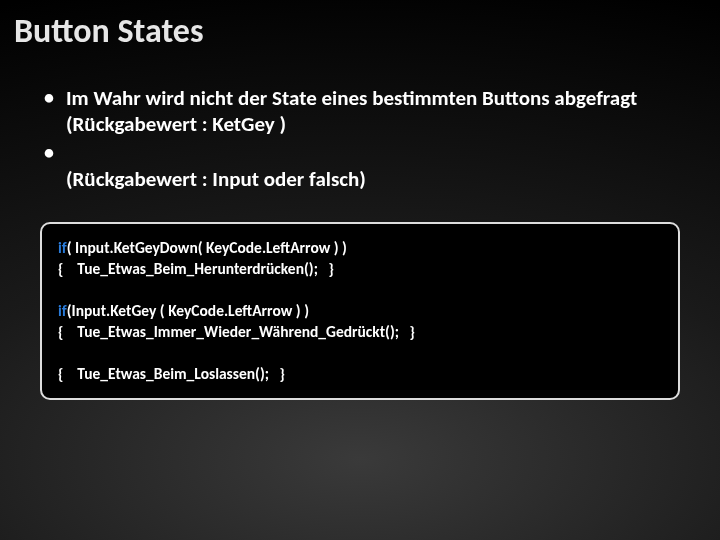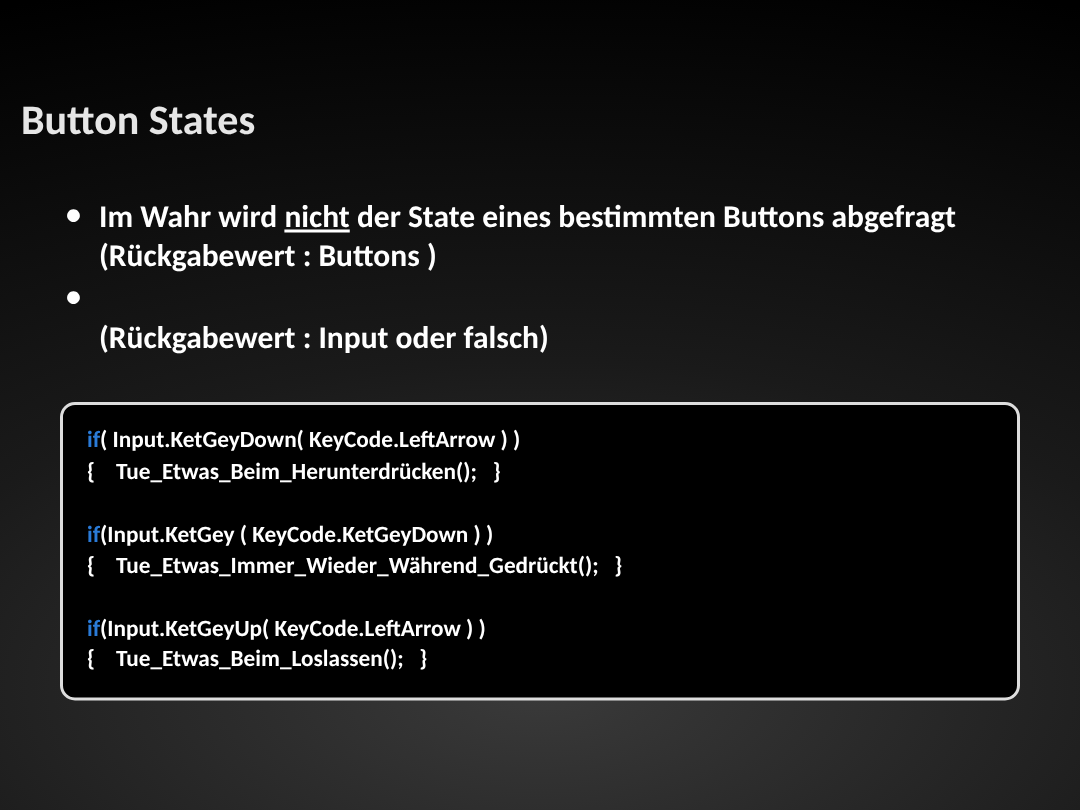--- a/index.html
+++ b/index.html
@@ -8,25 +8,24 @@
     background: radial-gradient(ellipse 140% 90% at 50% 85%, #3a3a3a 0%, #1a1a1a 45%, #000 100%);
     font-family: Calibri, "Segoe UI", Arial, sans-serif;
     color: #fff;
   }
   .slide {
     width: 720px;
     height: 540px;
     position: relative;
   }
   .title {
-    font-size: 28px;
+    font-size: 34px;
     font-weight: bold;
     color: #e6e6e6;
-    padding: 26px 14px 6px 14px;
-    margin-top: 36px;
+    padding: 10px 14px 6px 14px;
   }
   .content {
     padding: 28px 14px 0 40px;
   }
   ul.bullets {
     list-style: none;
   }
   ul.bullets > li {
     position: relative;
     font-size: 21px;
@@ -37,21 +36,21 @@
     margin-bottom: 2px;
   }
   ul.bullets > li::before {
     content: "•";
     position: absolute;
     left: 4px;
     top: 0;
     font-size: 20px;
     color: #fff;
   }
-  .underline { text-decoration: underline; }
+  .underline { }
   .code-box {
     margin: 30px 40px 0 40px;
     background: #000;
     border: 2px solid #ddd;
     border-radius: 10px;
     padding: 14px 16px;
     font-family: Calibri, "Segoe UI", Arial, sans-serif;
     font-size: 15.5px;
     font-weight: bold;
     color: #fff;
@@ -65,33 +64,32 @@
 <body>
 
 <div class="slide">
 
   <div class="title">Button States</div>
 
   <div class="content">
     <ul class="bullets">
       <li>
         <span>Im Wahr wird </span><span class="underline">nicht</span><span> der State eines bestimmten Buttons abgefragt</span><br>
-        <span>(Rückgabewert :  Buttons )</span>
+        <span>(Rückgabewert :  KetGey )</span>
       </li>
       <li>
         <br>
         <span>(Rückgabewert :  Input oder falsch)</span>
       </li>
     </ul>
   </div>
 
   <div class="code-box">
     <div class="code-line"><span class="kw">if</span><span>( Input.KetGeyDown( KeyCode.LeftArrow ) )</span></div>
     <div class="code-line">{    Tue_Etwas_Beim_Herunterdrücken();   }</div>
     <div class="blank"></div>
-    <div class="code-line"><span class="kw">if</span><span>(Input.KetGey ( KeyCode.KetGeyDown ) )</span></div>
+    <div class="code-line"><span class="kw">if</span><span>(Input.KetGey ( KeyCode.LeftArrow ) )</span></div>
     <div class="code-line">{    Tue_Etwas_Immer_Wieder_Während_Gedrückt();   }</div>
     <div class="blank"></div>
-    <div class="code-line"><span class="kw">if</span><span>(Input.KetGeyUp( KeyCode.LeftArrow ) )</span></div>
     <div class="code-line">{    Tue_Etwas_Beim_Loslassen();   }</div>
   </div>
 
 </div>
 
 </body></html>

